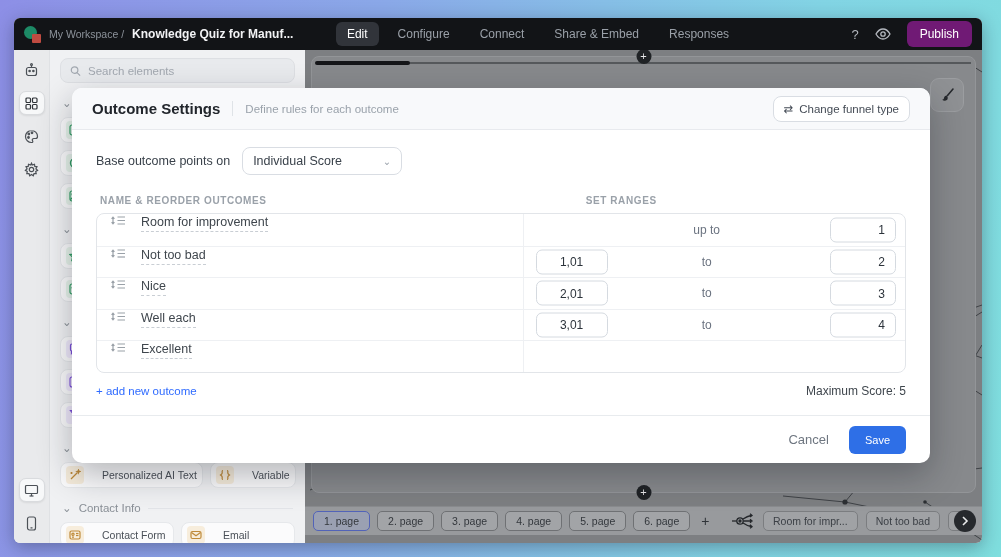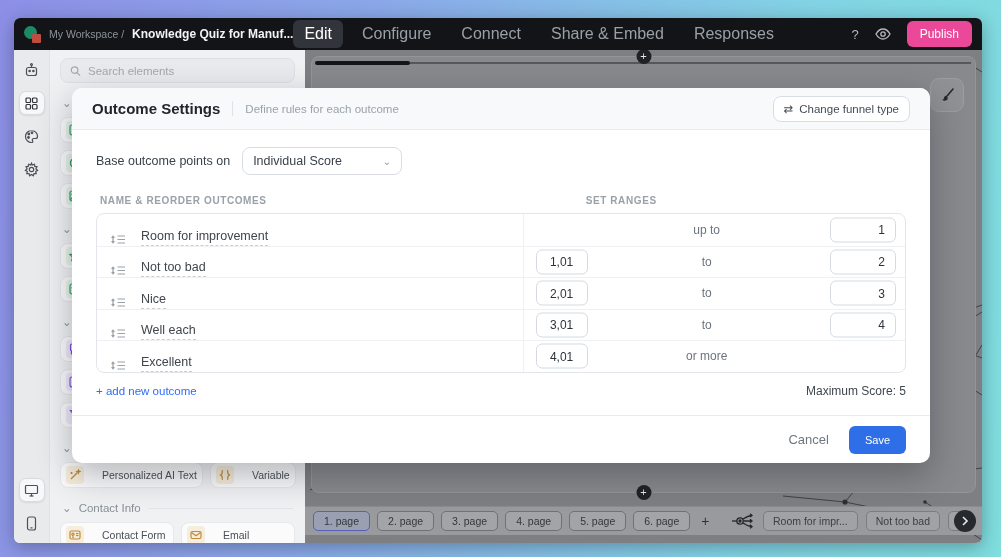--- a/index.html
+++ b/index.html
@@ -13,25 +13,25 @@
   
   .topbar { position:absolute; left:0; top:0; right:0; height:32px; background:#121417;
             display:flex; align-items:center; padding:0 10px; z-index:20; }
   .tb-left { display:flex; align-items:center; gap:8px; width:300px; }
   .logo { position:relative; width:17px; height:17px; flex:0 0 auto; }
   .logo .c { position:absolute; left:0; top:0; width:13px; height:13px; border-radius:50%; background:#1d8a66; }
   .logo .s { position:absolute; right:0; bottom:0; width:9px; height:9px; background:#bf4b41; border-radius:1px; }
   .crumb { color:#8d939b; font-size:10.5px; white-space:nowrap; }
   .tb-title { color:#f2f3f5; font-size:12px; font-weight:700; white-space:nowrap; overflow:hidden; text-overflow:ellipsis; max-width:185px; }
   .tb-tabs { flex:1; display:flex; align-items:center; justify-content:center; gap:8px; }
-  .tb-tab { color:#9aa0a8; font-size:16px; padding:5px 11px; border-radius:6px; cursor:pointer; white-space:nowrap; }
+  .tb-tab { color:#9aa0a8; font-size:12px; padding:5px 11px; border-radius:6px; cursor:pointer; white-space:nowrap; }
   .tb-tab.active { background:#31343a; color:#ffffff; }
   .tb-right { display:flex; align-items:center; gap:16px; width:220px; justify-content:flex-end; }
   .tb-ic { color:#b4b8bf; font-size:13px; display:flex; align-items:center; }
-  .publish { background:#ec4899; color:#fff; font-size:12px; border:none; border-radius:6px; padding:6px 13px; cursor:pointer; }
+  .publish { background:#701a75; color:#fff; font-size:12px; border:none; border-radius:6px; padding:6px 13px; cursor:pointer; }
 
   
   .content { position:absolute; top:32px; left:0; right:0; bottom:0; display:flex; }
   .rail { width:36px; background:#e9eaec; border-right:1px solid #dfe1e4; display:flex; flex-direction:column; align-items:center; padding:8px 0; gap:9px; }
   .rail .spacer { flex:1; }
   .rail-btn { width:26px; height:24px; display:flex; align-items:center; justify-content:center; border-radius:7px; color:#4c5157; }
   .rail-btn.active { background:#f7f8f9; border:1px solid #d9dbde; box-shadow:0 1px 2px rgba(0,0,0,.08); }
   .rail-btn svg { display:block; }
 
   .panel { width:255px; background:#f0f1f3; position:relative; overflow:hidden; }
@@ -89,27 +89,27 @@
   .select { width:160px; height:28px; border:1px solid #d9dde3; border-radius:8px; display:flex; align-items:center;
             padding:8px 10px; font-size:12.5px; color:#3a424b; cursor:pointer; background:#fff; }
   .select .chev { margin-left:auto; color:#9aa2ab; font-size:10px; }
   .cols { display:flex; margin:20px 0 7px 0; }
   .col-h { font-size:10px; font-weight:700; letter-spacing:.6px; color:#9aa1a9; }
   .col-h.c1 { width:52.8%; padding-left:4px; }
   .col-h.c2 { padding-left:62px; }
   .otable { border:1px solid #e2e5e9; border-radius:8px; overflow:hidden; }
   .orow { display:flex; height:31.5px; align-items:stretch; }
   .orow + .orow { border-top:1px solid #eef0f3; }
-  .cell-name { width:52.8%; border-right:1px solid #eef0f3; display:flex; align-items:flex-end; padding-left:13px; gap:15px; }
+  .cell-name { width:52.8%; border-right:1px solid #eef0f3; display:flex; align-items:flex-start; padding-left:13px; gap:15px; }
   .drag { color:#9aa1a8; display:flex; align-items:center; cursor:grab; }
   .oname { font-size:12.5px; color:#3f464d; border-bottom:1px dashed #c9ced4; line-height:17px; cursor:text; }
   .cell-range { flex:1; position:relative; }
   .rng-in { position:absolute; top:50%; transform:translateY(-50%); height:25px; border:1px solid #d5dae0; border-radius:6px;
             font-size:12px; color:#2c333b; font-family:inherit; outline:none; }
-  .rng-min { left:12px; width:52px; text-align:center; }
+  .rng-min { left:12px; width:72px; text-align:center; }
   .rng-max { right:9px; width:66px; text-align:right; padding-right:10px; }
   .rng-word { position:absolute; left:48%; top:50%; transform:translate(-50%,-50%); font-size:12px; color:#6b7380; }
   .under-row { display:flex; justify-content:space-between; align-items:center; margin-top:11px; }
   .add-link { font-size:11.5px; color:#2f6bff; cursor:pointer; }
   .max-score { font-size:12px; color:#3f464d; }
   .m-foot { height:48px; border-top:1px solid #e8ebee; display:flex; align-items:center; justify-content:flex-end; gap:20px; padding:0 24px; }
   .cancel { font-size:13px; color:#6e7680; background:none; border:none; cursor:pointer; font-family:inherit; }
   .save { font-size:11px; color:#fff; background:#2e6fe7; border:none; border-radius:6px; padding:8px 16px; cursor:pointer; font-family:inherit; }
 </style>
 </head>
@@ -585,24 +585,20 @@
             <span class="drag">
               <svg width="16" height="13" viewBox="0 0 16 13" fill="none" stroke="currentColor" stroke-width="1.2">
                   <path d="M3 4 L3 9 M1.6 4.8 L3 3.2 L4.4 4.8 M1.6 8.2 L3 9.8 L4.4 8.2"></path>
                   <line x1="7.5" y1="3" x2="15" y2="3"></line>
                   <line x1="7.5" y1="6.5" x2="15" y2="6.5"></line>
                   <line x1="7.5" y1="10" x2="15" y2="10"></line>
                 </svg>
             </span>
             <span class="oname">Excellent</span>
           </div>
-          <div class="cell-range">
-            <input class="rng-in rng-min" value="4,01" style="">
-            <span class="rng-word">or more</span>
-          </div>
         </div>
 
       </div>
 
       <div class="under-row">
         <span class="add-link">+ add new outcome</span>
         <span class="max-score">Maximum Score: 5</span>
       </div>
     </div>
 

